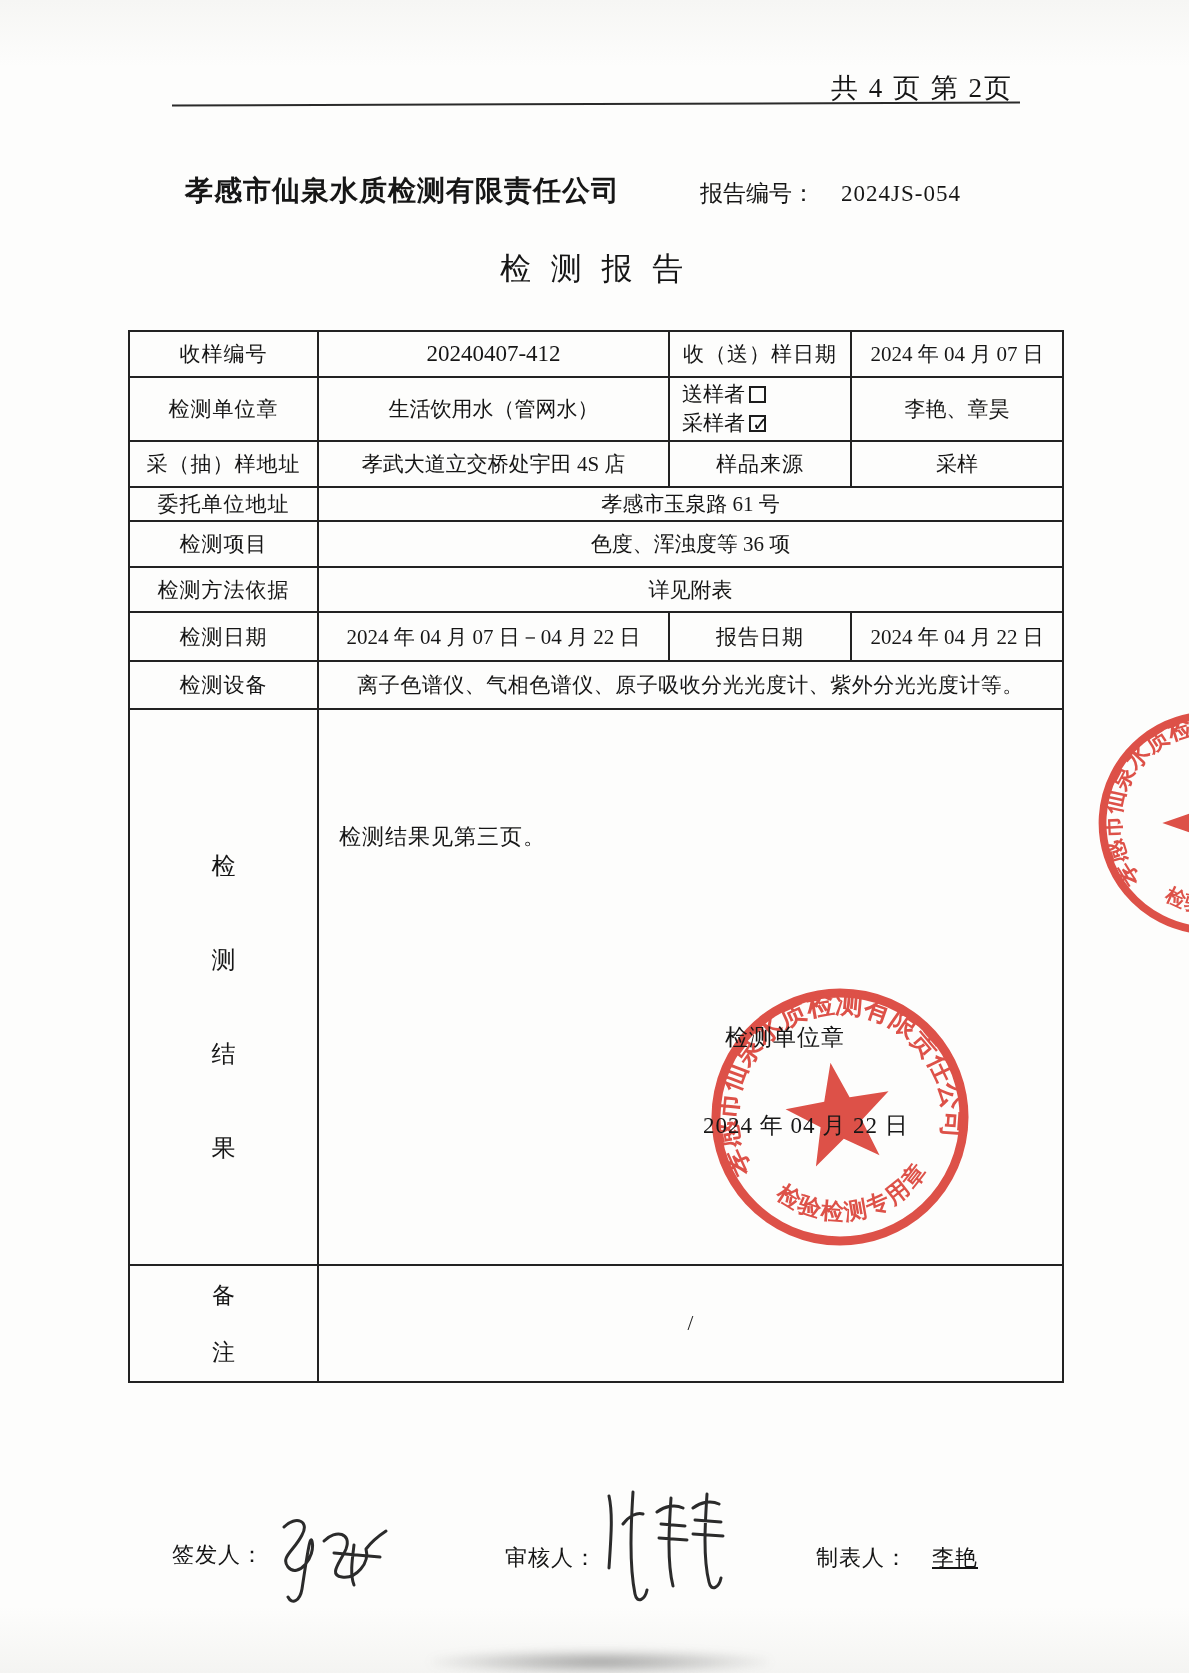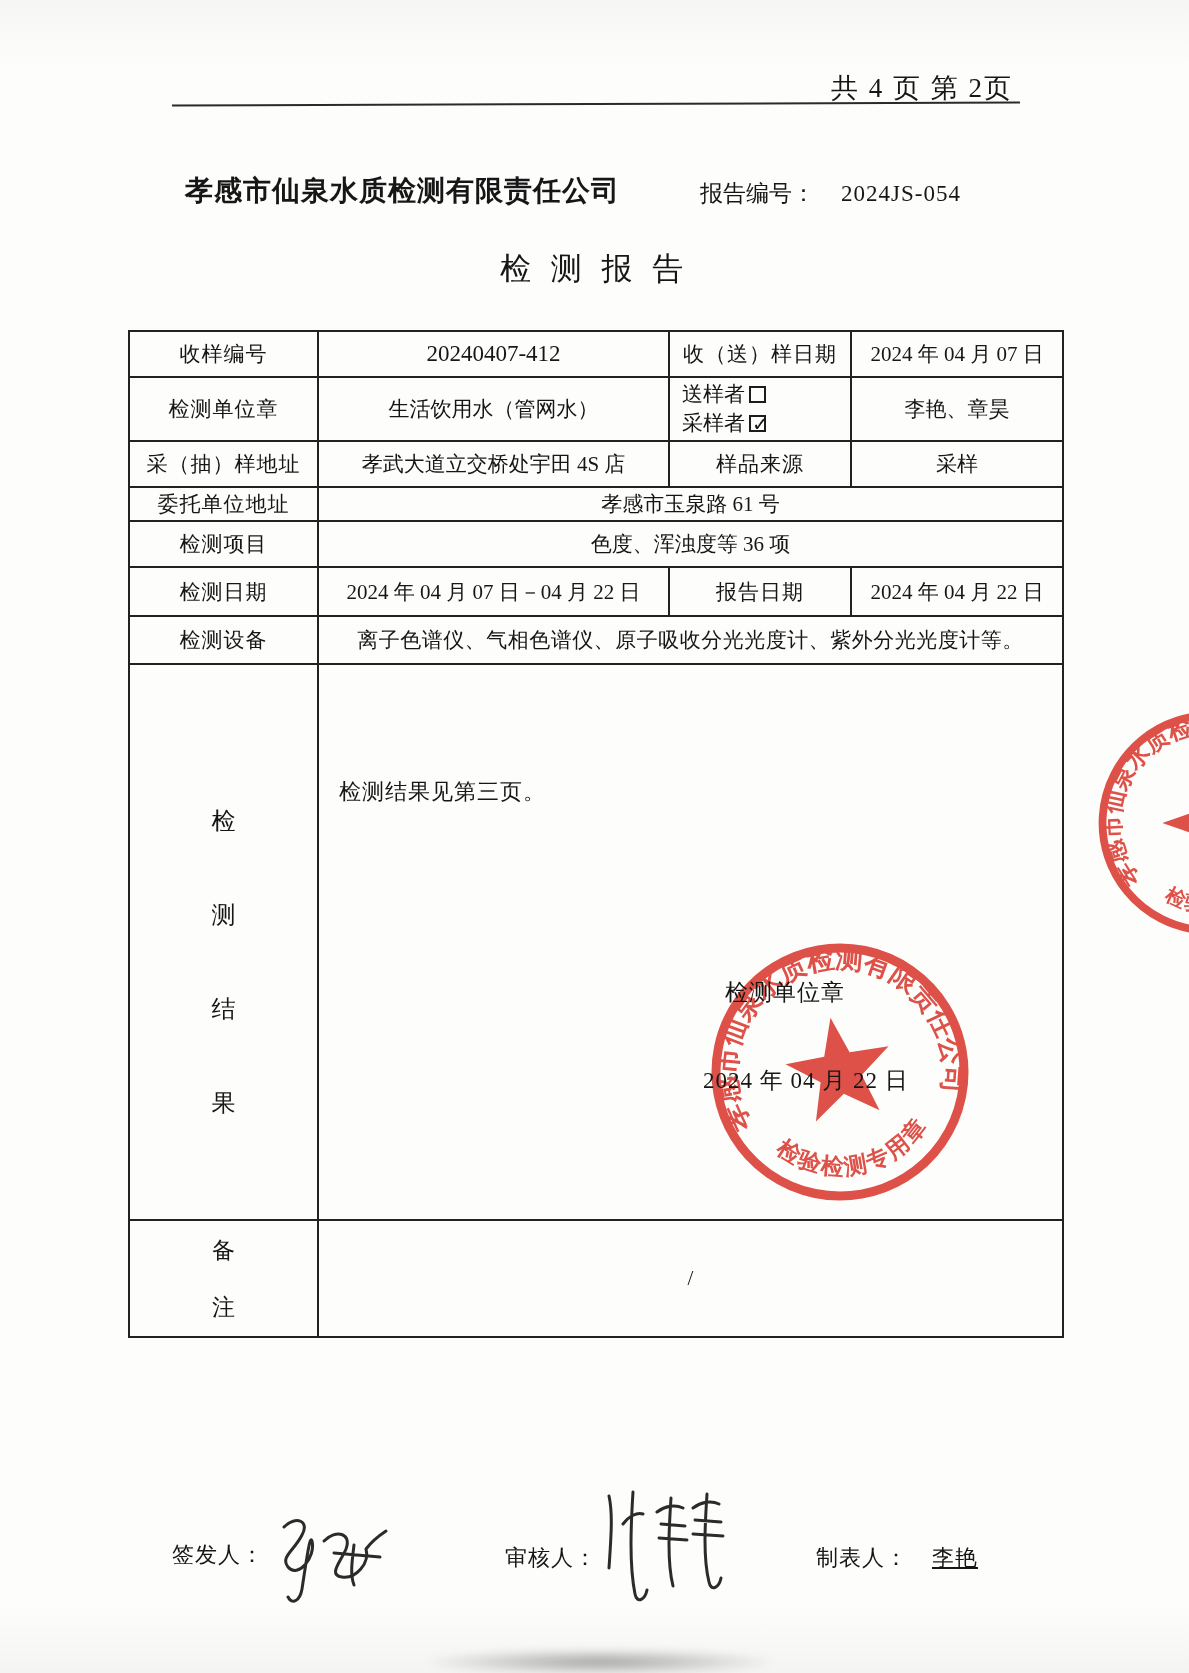--- a/index.html
+++ b/index.html
@@ -131,20 +131,24 @@
       <td class="val">采样</td>
     </tr>
     <tr class="r4">
       <td class="lbl">委托单位地址</td>
       <td class="val" colspan="3">孝感市玉泉路 61 号</td>
     </tr>
     <tr class="r6">
       <td class="lbl">检测项目</td>
       <td class="val" colspan="3">色度、浑浊度等 36 项</td>
     </tr>
+    <tr class="r7">
+      <td class="lbl">检测方法依据</td>
+      <td class="val" colspan="3">详见附表</td>
+    </tr>
     <tr class="r8">
       <td class="lbl">检测日期</td>
       <td class="val">2024 年 04 月 07 日－04 月 22 日</td>
       <td class="lbl">报告日期</td>
       <td class="val">2024 年 04 月 22 日</td>
     </tr>
     <tr class="r9">
       <td class="lbl">检测设备</td>
       <td class="val equip-cell" colspan="3">离子色谱仪、气相色谱仪、原子吸收分光光度计、紫外分光光度计等。</td>
     </tr>

